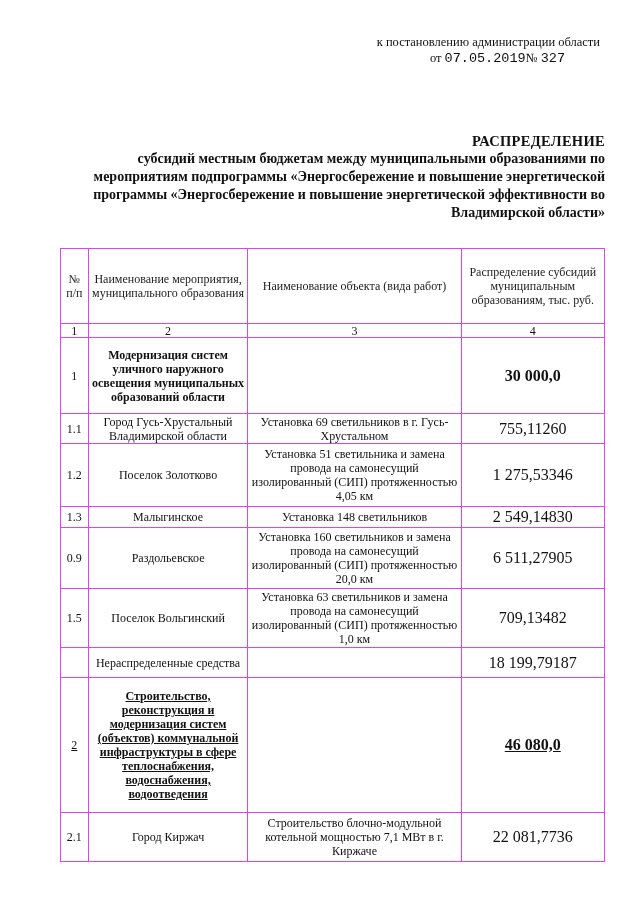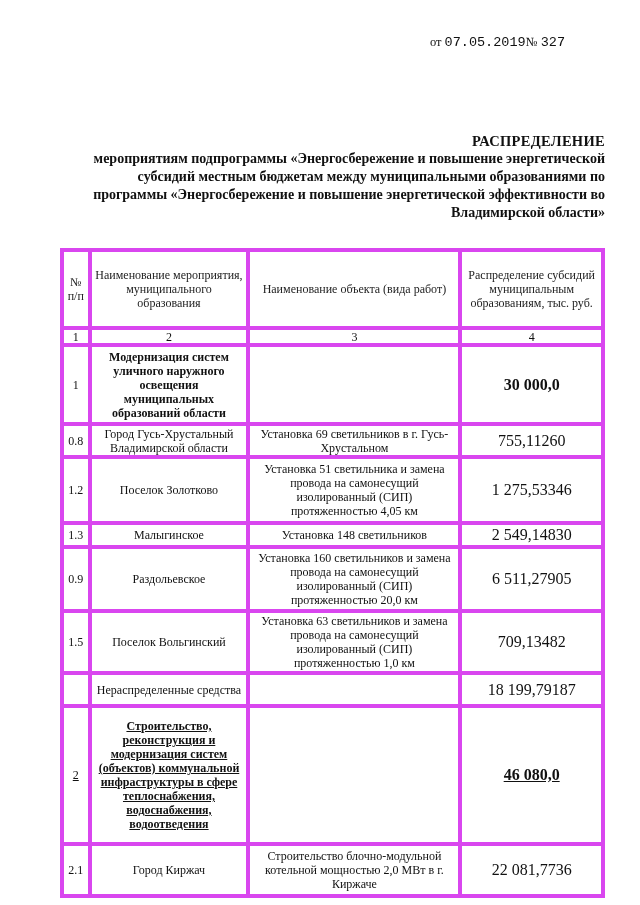--- a/index.html
+++ b/index.html
@@ -52,21 +52,21 @@
       position: absolute;
       left: 60px;
       top: 248px;
       width: 545px;
       border-collapse: collapse;
       table-layout: fixed;
       font-size: 12px;
       line-height: 14px;
     }
     table.dist td, table.dist th {
-      border: 4px solid #d946ef;
+      border: 1px solid #d946ef;
       text-align: center;
       vertical-align: middle;
       padding: 0 2px;
       font-weight: normal;
     }
     table.dist .c1 { width: 27px; }
     table.dist .c2 { width: 156px; }
     table.dist .c3 { width: 208px; }
     table.dist .c4 { width: 140px; }
     table.dist th { color: #222; }
@@ -81,31 +81,32 @@
     .r-14 td { height: 60px; }
     .r-15 td { height: 58px; }
     .r-un td { height: 29px; }
     .r-2 td { height: 134px; text-decoration: underline; }
     .r-21 td { height: 48px; }
   </style>
 </head>
 <body>
 
 <div class="appendix">
+  <span class="line">к постановлению администрации области</span>
   <span class="line l3">
     <span>от</span>
     <span class="mono">07.05.2019</span><span>№</span>
     <span class="mono">327</span>
   </span>
 </div>
 
 <div class="title-block">
   <div class="heading">РАСПРЕДЕЛЕНИЕ</div>
+  <div>субсидий местным бюджетам между муниципальными образованиями по</div>
   <div>мероприятиям подпрограммы «Энергосбережение и повышение энергетической</div>
-  <div>субсидий местным бюджетам между муниципальными образованиями по</div>
   <div>программы «Энергосбережение и повышение энергетической эффективности во</div>
   <div>Владимирской области»</div>
 </div>
 
 <table class="dist">
   <colgroup>
     <col class="c1">
       <col class="c2">
       <col class="c3">
       <col class="c4">
@@ -123,21 +124,21 @@
     <td>3</td>
     <td>4</td>
   </tr>
   <tr class="r-1">
     <td>1</td>
     <td class="bold">Модернизация систем уличного наружного освещения муниципальных образований области</td>
     <td></td>
     <td class="bold num">30 000,0</td>
   </tr>
   <tr class="r-11">
-    <td>0.8</td>
+    <td>1.1</td>
     <td>Город Гусь-Хрустальный Владимирской области</td>
     <td>Установка 69 светильников в г. Гусь-Хрустальном</td>
     <td class="num">755,11260</td>
   </tr>
   <tr class="r-12">
     <td>1.2</td>
     <td>Поселок Золотково</td>
     <td>Установка 51 светильника и замена провода на самонесущий изолированный (СИП) протяженностью 4,05 км</td>
     <td class="num">1 275,53346</td>
   </tr>
@@ -167,17 +168,17 @@
   </tr>
   <tr class="r-2">
     <td>2</td>
     <td class="bold">Строительство, реконструкция и модернизация систем (объектов) коммунальной инфраструктуры в сфере теплоснабжения, водоснабжения, водоотведения</td>
     <td></td>
     <td class="bold num">46 080,0</td>
   </tr>
   <tr class="r-21">
     <td>2.1</td>
     <td>Город Киржач</td>
-    <td>Строительство блочно-модульной котельной мощностью 2,0 МВт в г. Киржаче</td>
+    <td>Строительство блочно-модульной котельной мощностью 7,1 МВт в г. Киржаче</td>
     <td class="num">22 081,7736</td>
   </tr>
 </tbody>
   </table>
 
 </body></html>

